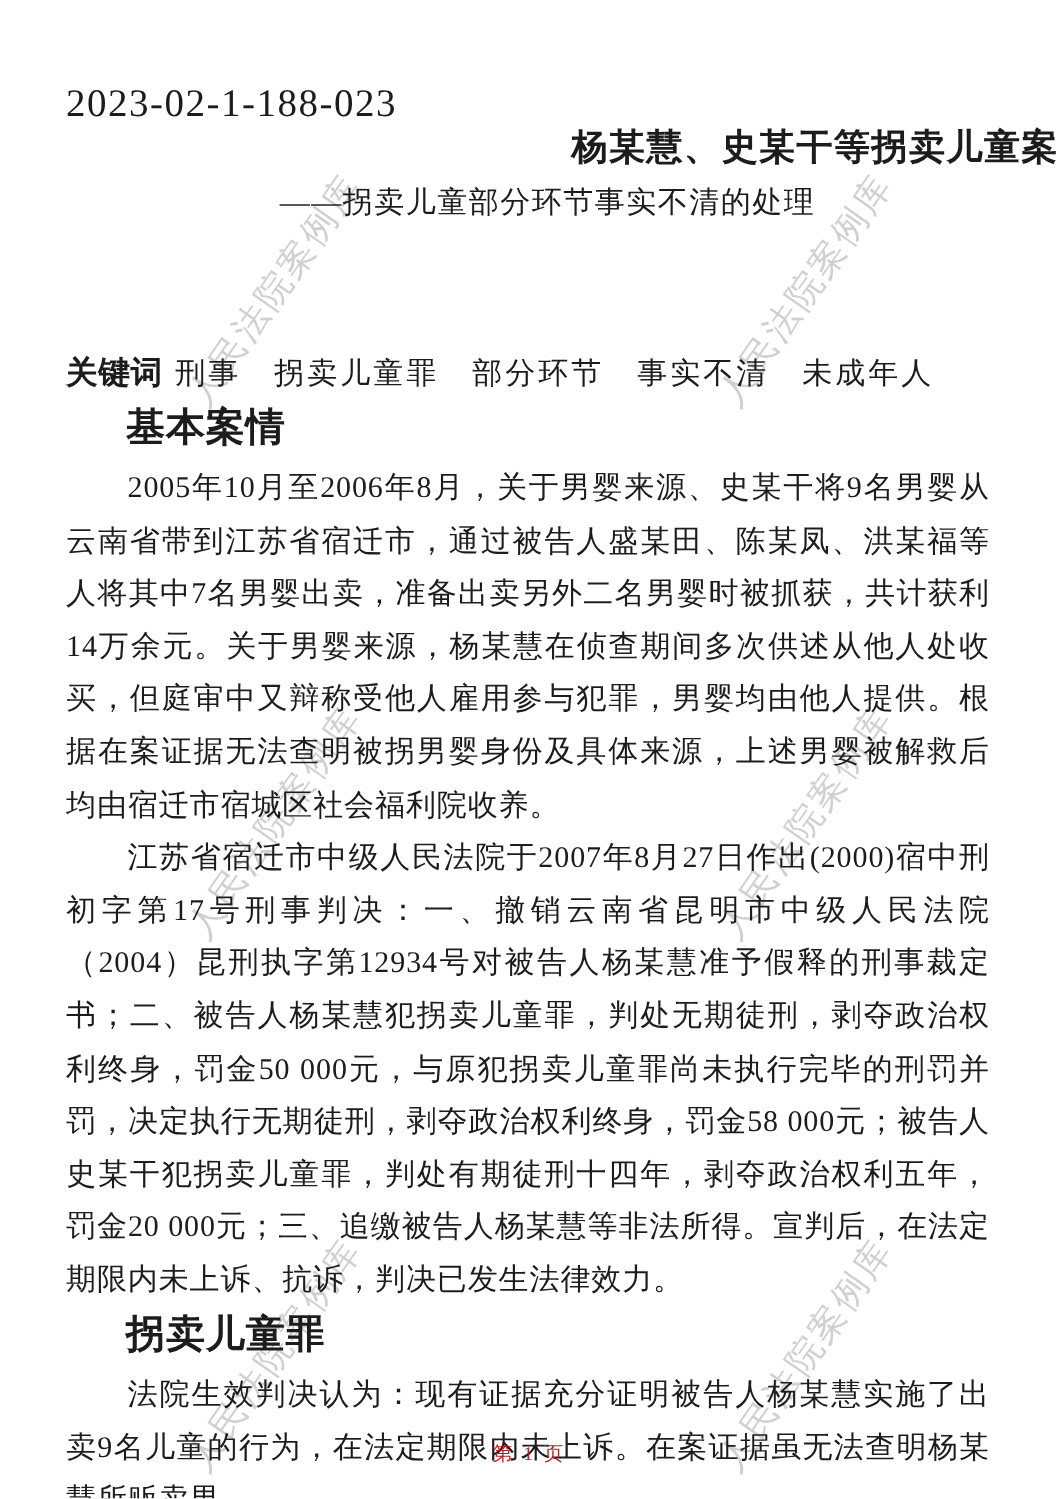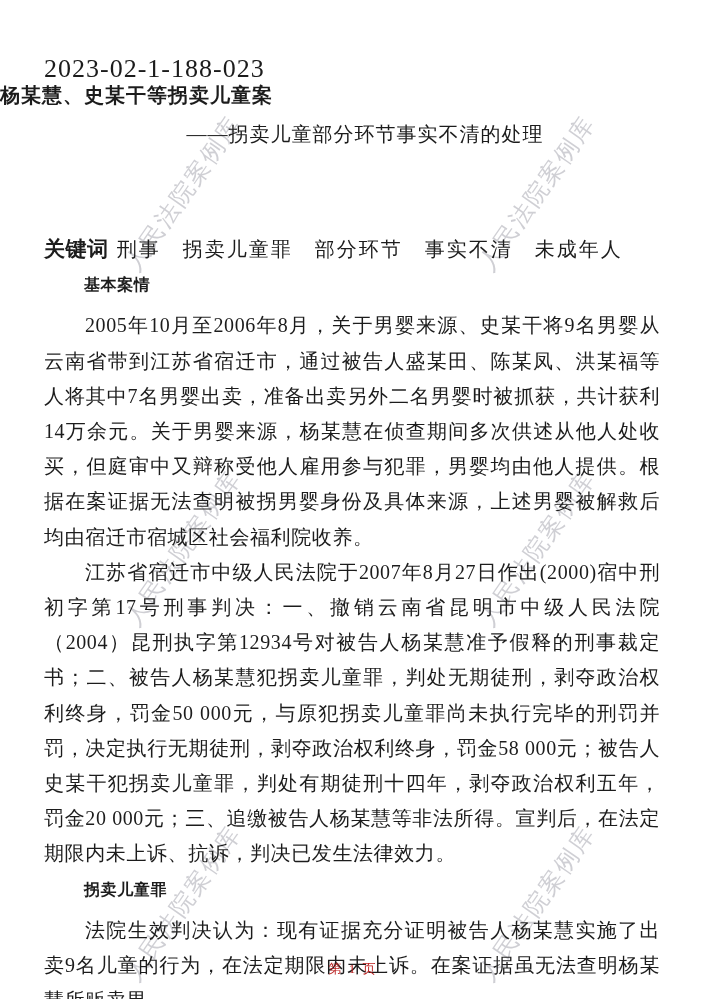--- a/index.html
+++ b/index.html
@@ -38,22 +38,22 @@
     position: absolute;
     left: 44px;
     top: 54px;
     font-size: 26px;
     letter-spacing: 1px;
   }
   .doc-title {
     position: absolute;
     left: 0; right: 0;
     top: 82px;
-    text-align: left;
-    font-size: 20px;
+    text-align: right;
+    font-size: 24px;
     font-weight: bold;
     letter-spacing: 1px;
   }
   .doc-subtitle {
     position: absolute;
     left: 0; right: 0;
     top: 121px;
     text-align: center;
     font-size: 20px;
     letter-spacing: 1px;
@@ -75,21 +75,21 @@
   .kw-label {
     font-family: "Liberation Sans", "DejaVu Sans", sans-serif;
     font-weight: bold;
     font-size: 21px;
     margin-right: 8px;
   }
   .kw-text { letter-spacing: 2px; }
   .sec-heading {
     font-family: Liberation Sans, sans-serif;
     font-weight: bold;
-    font-size: 16px;
+    font-size: 26px;
     text-indent: 40px;
     margin-bottom: 6px;
   }
   .doc-body p {
     text-align: justify;
     text-indent: 41px;
   }
 
   
   .page-footer {

